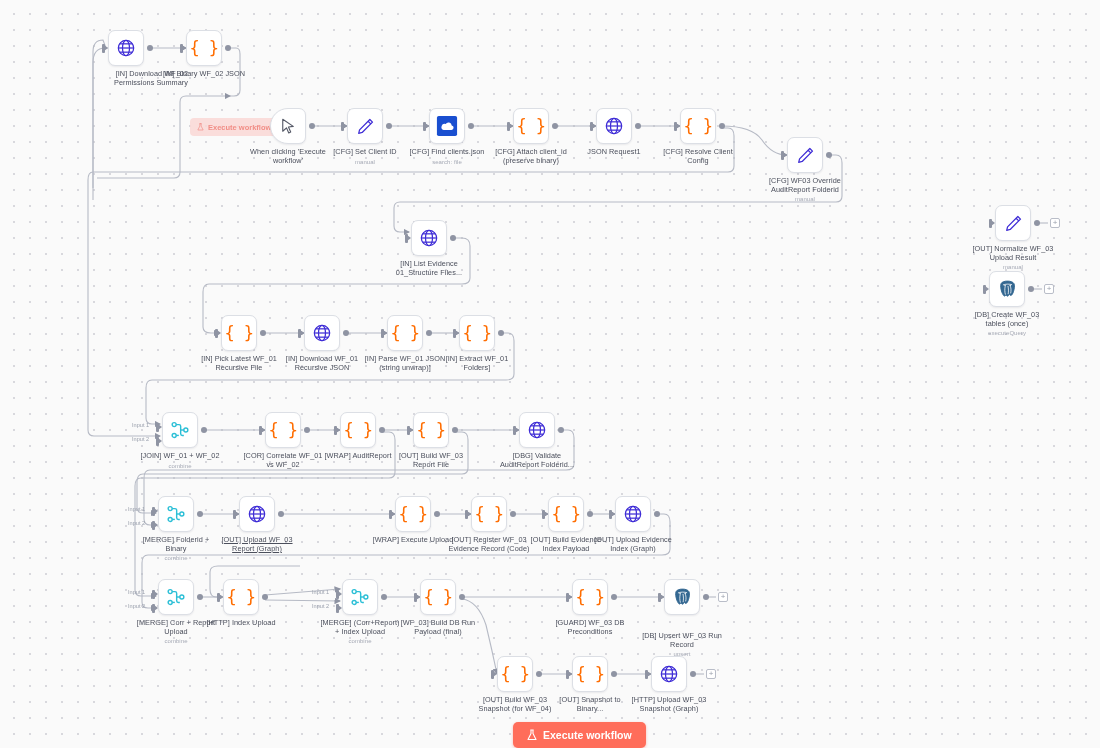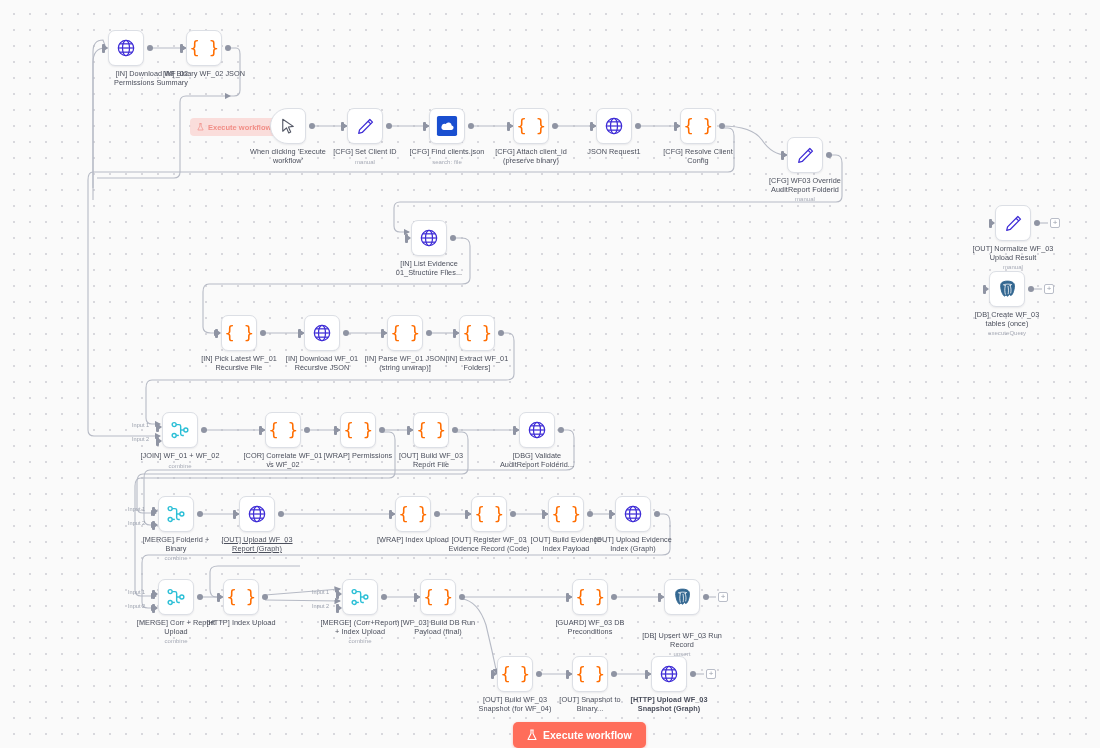--- a/index.html
+++ b/index.html
@@ -404,21 +404,21 @@
         <span class="code-ico">{ }</span>
       </div>
       <div class="port-out" style="left: 304px; top: 427px;"></div>
       <div class="port-in arrowed" style="left: 259px; top: 425.5px;"></div>
       <div class="label" style="left: 221px; top: 452px;">[COR] Correlate WF_01<br>vs WF_02</div>
       <div class="node" style="left: 340px; top: 412px;">
         <span class="code-ico">{ }</span>
       </div>
       <div class="port-out" style="left: 379px; top: 427px;"></div>
       <div class="port-in arrowed" style="left: 334px; top: 425.5px;"></div>
-      <div class="label" style="left: 296px; top: 452px;">[WRAP] Permissions</div>
+      <div class="label" style="left: 296px; top: 452px;">[WRAP] AuditReport</div>
       <div class="node" style="left: 413px; top: 412px;">
         <span class="code-ico">{ }</span>
       </div>
       <div class="port-out" style="left: 452px; top: 427px;"></div>
       <div class="port-in arrowed" style="left: 407px; top: 425.5px;"></div>
       <div class="label" style="left: 369px; top: 452px;">[OUT] Build WF_03<br>Report File</div>
       <div class="node" style="left: 519px; top: 412px;">
         <svg class="ico" width="20" height="20" viewBox="0 0 24 24">
           <g fill="none" stroke="#3f2dd6" stroke-width="1.5">
             <circle cx="12" cy="12" r="9.2"></circle>
@@ -462,21 +462,21 @@
         </svg>
       </div>
       <div class="port-out" style="left: 278px; top: 511px;"></div>
       <div class="port-in arrowed" style="left: 233px; top: 509.5px;"></div>
       <div class="label" style="left: 195px; top: 536px; text-decoration: underline;">[OUT] Upload WF_03<br>Report (Graph)</div>
       <div class="node" style="left: 395px; top: 496px;">
         <span class="code-ico">{ }</span>
       </div>
       <div class="port-out" style="left: 434px; top: 511px;"></div>
       <div class="port-in arrowed" style="left: 389px; top: 509.5px;"></div>
-      <div class="label" style="left: 351px; top: 536px;">[WRAP] Index Upload</div>
+      <div class="label" style="left: 351px; top: 536px;">[WRAP] Execute Upload</div>
       <div class="node" style="left: 471px; top: 496px;">
         <span class="code-ico">{ }</span>
       </div>
       <div class="port-out" style="left: 510px; top: 511px;"></div>
       <div class="port-in arrowed" style="left: 465px; top: 509.5px;"></div>
       <div class="label" style="left: 427px; top: 536px;">[OUT] Register WF_03<br>Evidence Record (Code)</div>
       <div class="node" style="left: 548px; top: 496px;">
         <span class="code-ico">{ }</span>
       </div>
       <div class="port-out" style="left: 587px; top: 511px;"></div>
@@ -586,21 +586,21 @@
             <circle cx="12" cy="12" r="9.2"></circle>
             <ellipse cx="12" cy="12" rx="4.2" ry="9.2"></ellipse>
             <line x1="2.8" y1="12" x2="21.2" y2="12"></line>
             <line x1="4.2" y1="7" x2="19.8" y2="7"></line>
             <line x1="4.2" y1="17" x2="19.8" y2="17"></line>
           </g>
         </svg>
       </div>
       <div class="port-out" style="left: 690px; top: 671px;"></div>
       <div class="port-in arrowed" style="left: 645px; top: 669.5px;"></div>
-      <div class="label" style="left: 607px; top: 696px; font-weight: bold;">[HTTP] Upload WF_03<br>Snapshot (Graph)</div>
+      <div class="label" style="left: 607px; top: 696px;">[HTTP] Upload WF_03<br>Snapshot (Graph)</div>
       <div class="node" style="left: 995px; top: 205px;">
         <svg class="ico" width="19" height="19" viewBox="0 0 24 24">
           <g fill="none" stroke="#3f2dd6" stroke-width="1.6" stroke-linejoin="round">
             <path d="M17.5 3.2 l3.3 3.3 -13 13 -4.4 1.1 1.1 -4.4 z"></path>
             <path d="M15.3 5.4 l3.3 3.3"></path>
           </g>
         </svg>
       </div>
       <div class="port-out" style="left: 1034px; top: 220px;"></div>
       <div class="port-in arrowed" style="left: 989px; top: 218.5px;"></div>

